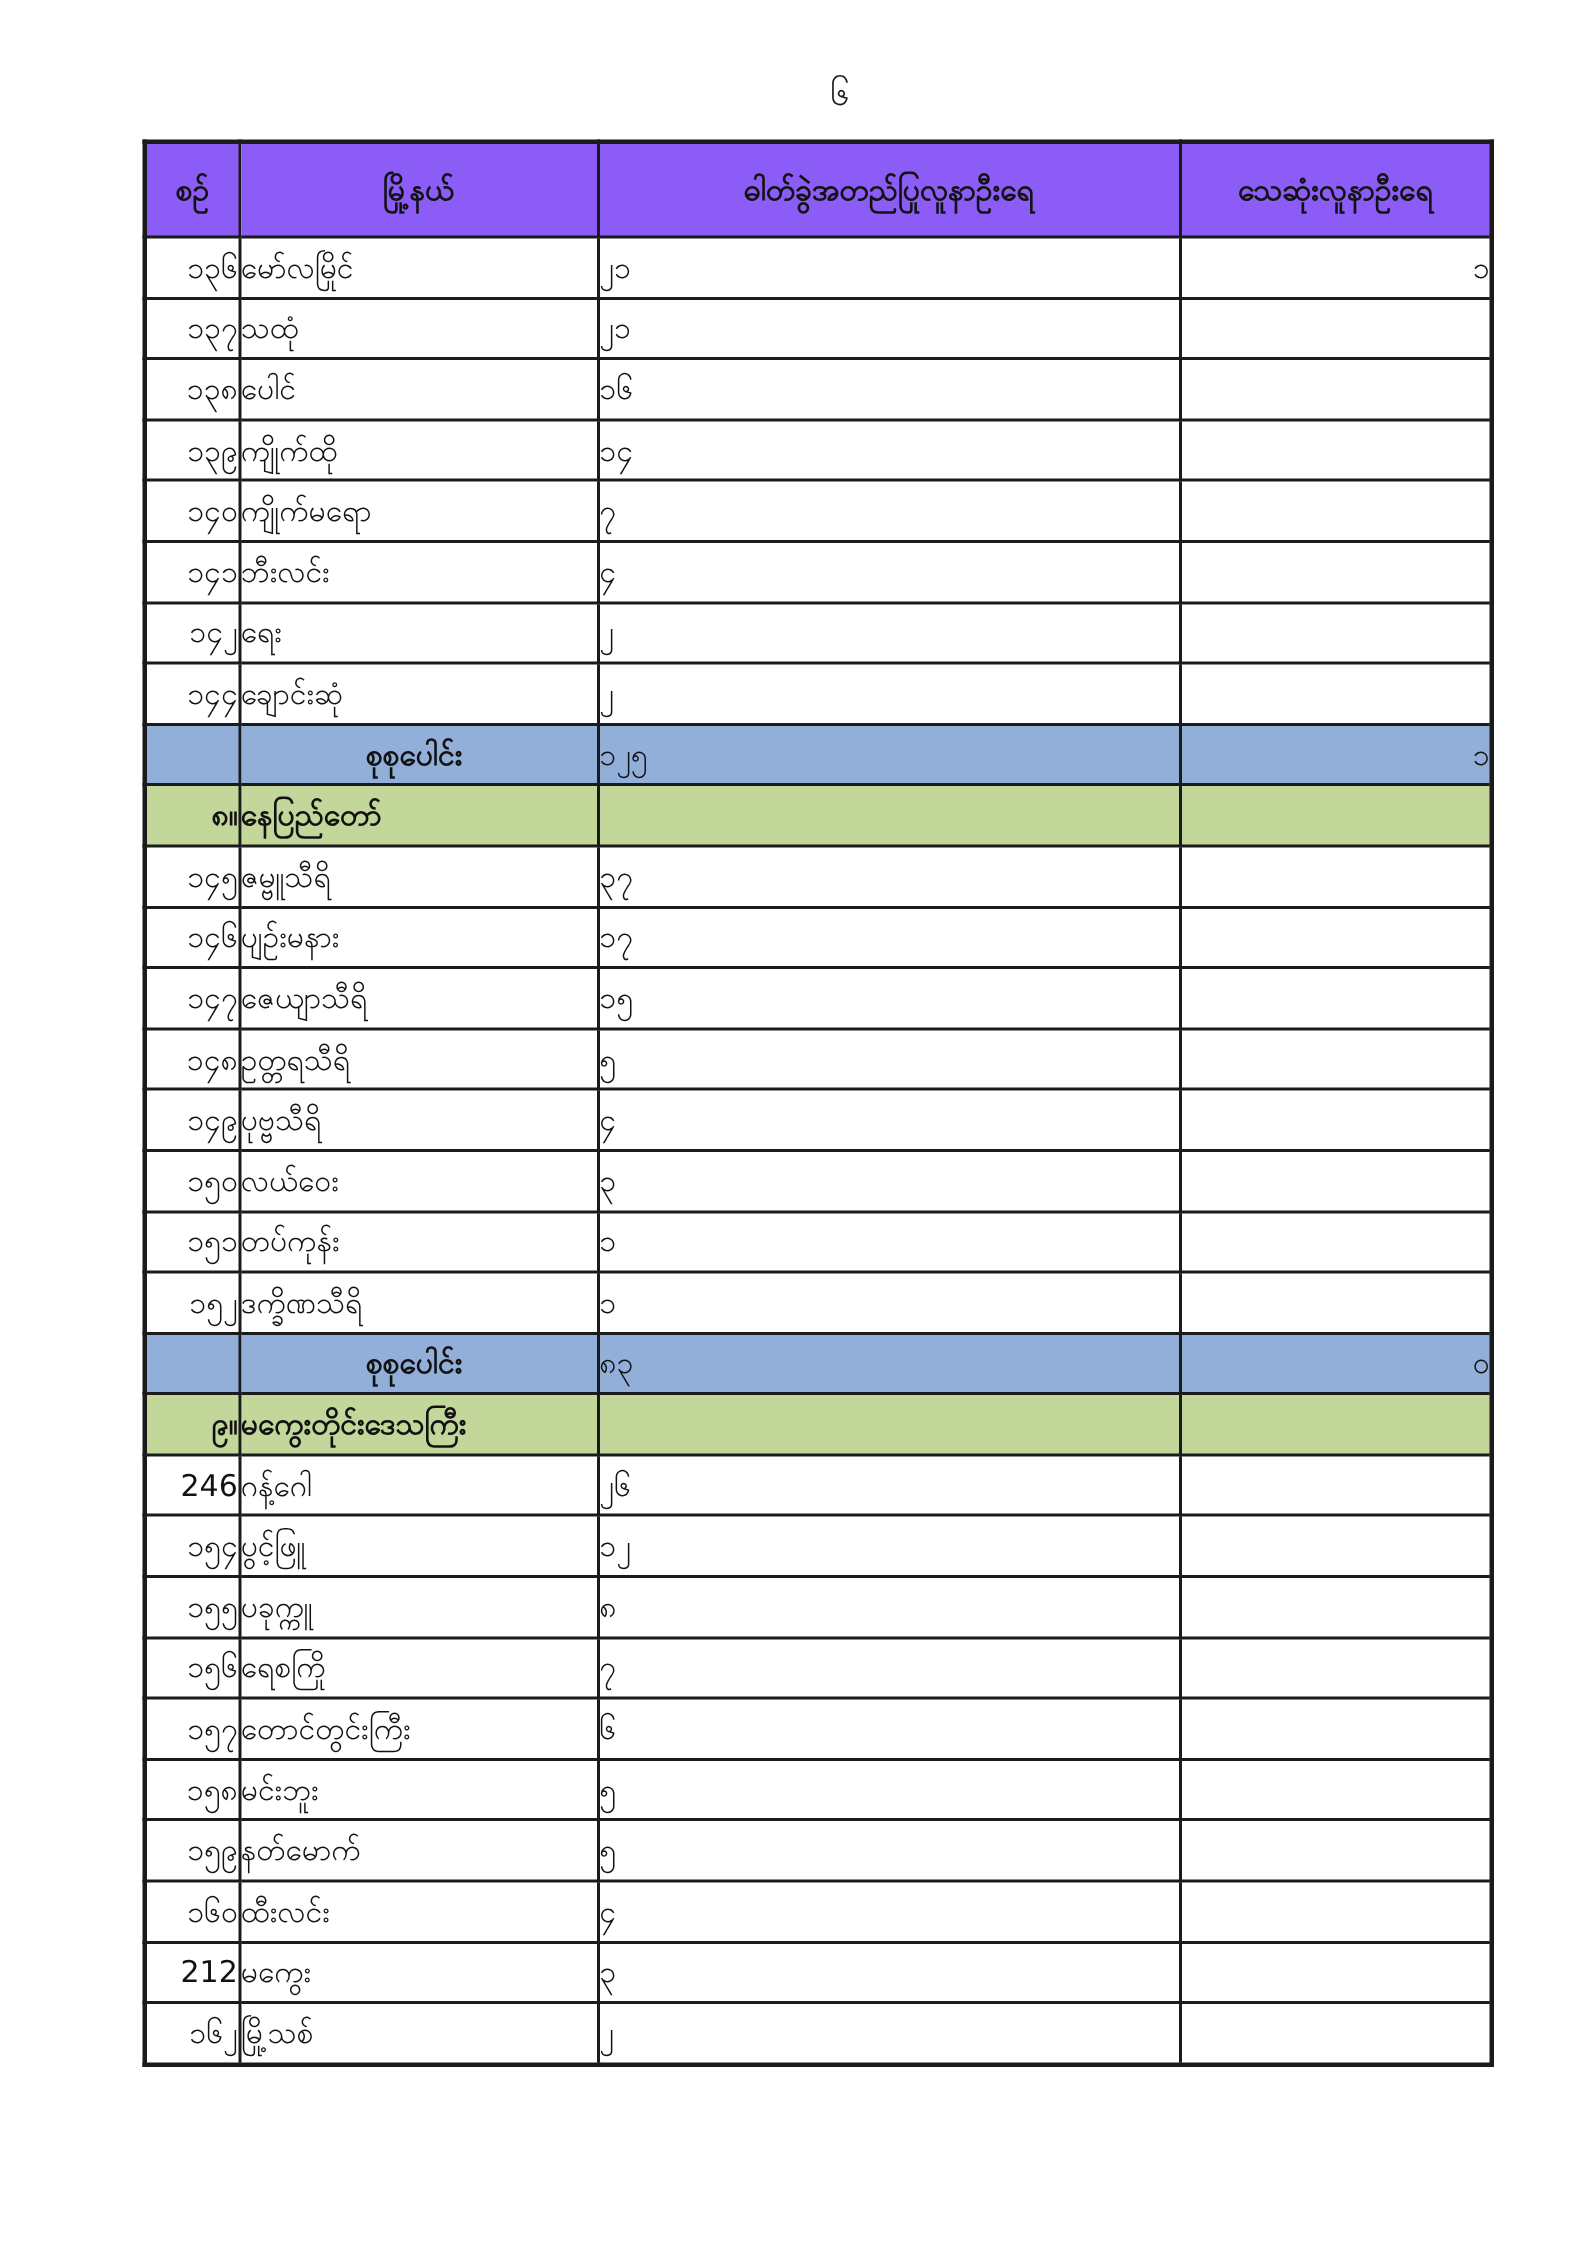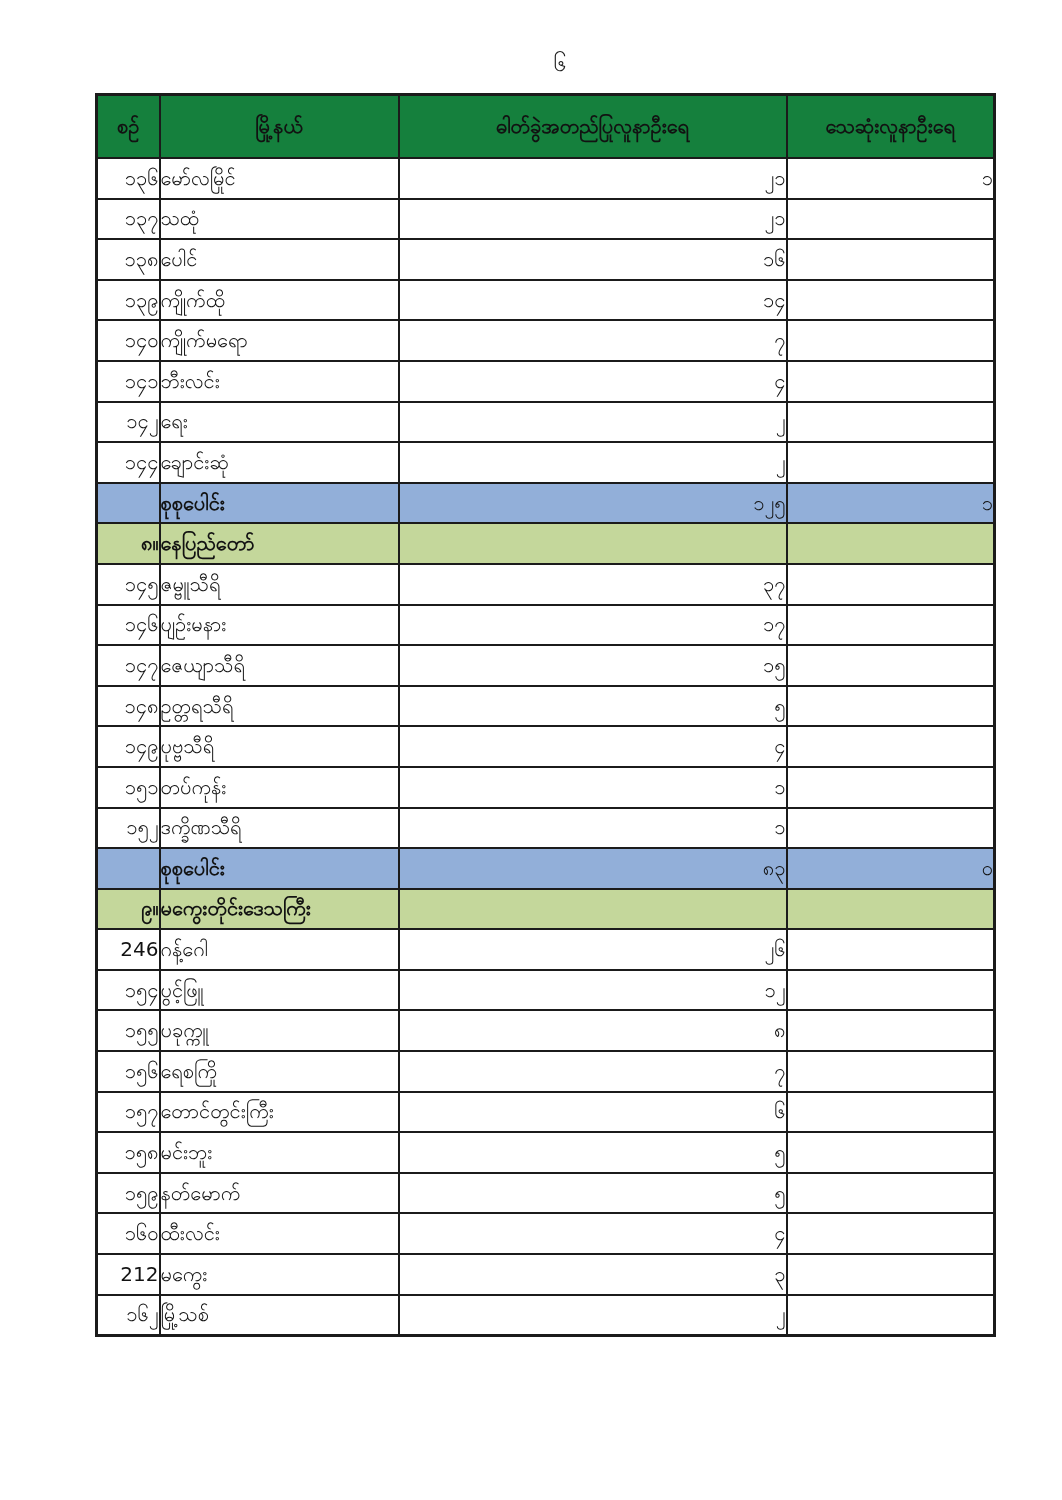--- a/index.html
+++ b/index.html
@@ -48,37 +48,37 @@
     vertical-align: middle;
     overflow: hidden;
     white-space: nowrap;
     padding: 0;
     line-height: 1.15;
   }
   table.report-table { border: 3px solid #1b1b1b; }
 
   thead th {
     height: 61px;
-    background: #15803d;
+    background: #8b5cf6;
     font-weight: bold;
     text-align: center;
     font-size: 20px;
   }
   tbody td { height: 38.6px; background: #ffffff; }
 
   td.col-no        { text-align: right; }
   td.col-name      { text-align: left;  padding-left: 11px; }
-  td.col-confirmed { text-align: right; padding-right: 11px; }
+  td.col-confirmed { padding-right: 11px; }
   td.col-deaths    { text-align: right; padding-right: 26px; }
 
   tr.row-total td {
     background: #92AFD9;
     font-weight: bold;
   }
-  tr.row-total td.col-name { text-align: left; padding-right: 6px; }
+  tr.row-total td.col-name { text-align: center; padding-right: 6px; }
   tr.row-total td.col-confirmed,
   tr.row-total td.col-deaths { font-weight: normal; }
 
   tr.row-section td {
     background: #C4D79B;
     font-weight: bold;
   }
 </style>
 </head>
 <body>
@@ -187,20 +187,26 @@
           <td class="col-confirmed">၅</td>
           <td class="col-deaths"></td>
         </tr>
         <tr class="row-data">
           <td class="col-no">၁၄၉</td>
           <td class="col-name">ပုဗ္ဗသီရိ</td>
           <td class="col-confirmed">၄</td>
           <td class="col-deaths"></td>
         </tr>
         <tr class="row-data">
+          <td class="col-no">၁၅၀</td>
+          <td class="col-name">လယ်ဝေး</td>
+          <td class="col-confirmed">၃</td>
+          <td class="col-deaths"></td>
+        </tr>
+        <tr class="row-data">
           <td class="col-no">၁၅၁</td>
           <td class="col-name">တပ်ကုန်း</td>
           <td class="col-confirmed">၁</td>
           <td class="col-deaths"></td>
         </tr>
         <tr class="row-data">
           <td class="col-no">၁၅၂</td>
           <td class="col-name">ဒက္ခိဏသီရိ</td>
           <td class="col-confirmed">၁</td>
           <td class="col-deaths"></td>

